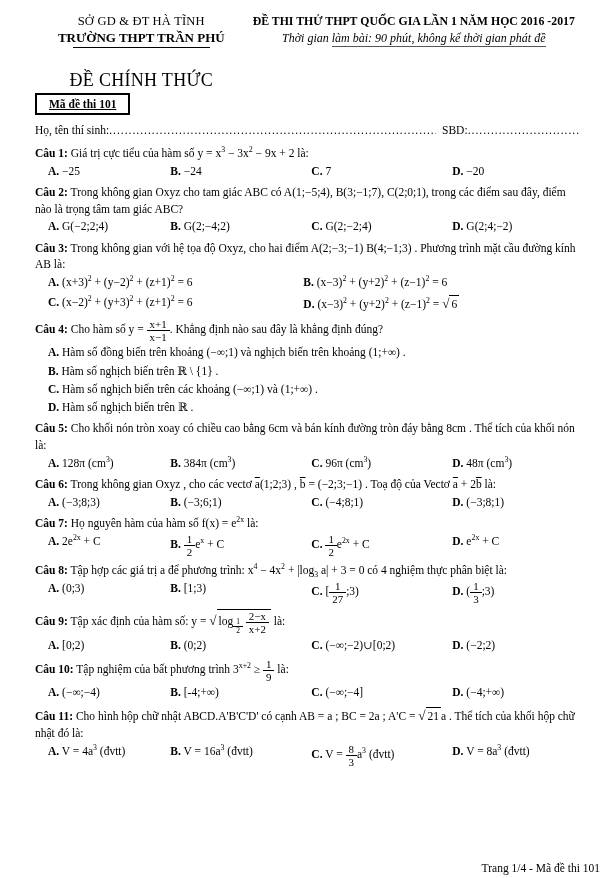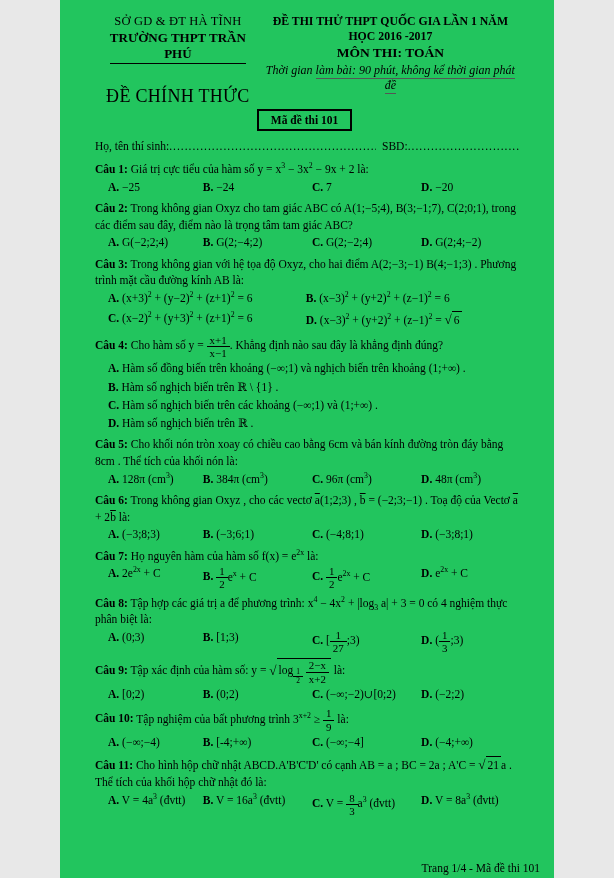--- a/index.html
+++ b/index.html
@@ -1,20 +1,20 @@
 <!DOCTYPE html>
 <html><head>
 <meta charset="utf-8">
 <style>
   html,body{margin:0;padding:0;background:#e8e8e8;}
   .page{
     position:relative;
-    width:494px;height:878px;
+    width:614px;height:878px;
     margin:0 auto;
-    background:#22c55e;
+    background:#ffffff;
     box-sizing:border-box;
     padding:14px 34px 6px 35px;
     font-family:"Liberation Serif","DejaVu Serif",serif;
     font-size:11.5px;
     color:#000;
     overflow:hidden;
   }
   
   .header{display:flex;}
   .header-left{width:39%;text-align:center;}
@@ -22,21 +22,21 @@
   .hl1{font-size:12.5px;letter-spacing:.2px;}
   .hl2{font-size:13px;font-weight:bold;margin-top:1px;}
   .hl2 .u-wrap{position:relative;display:inline-block;}
   .hl2 .u-wrap::after{content:"";position:absolute;left:9%;right:9%;bottom:-2px;border-bottom:1px solid #000;}
   .hl3{font-size:18px;margin-top:24px;letter-spacing:.3px;}
   .hr1{font-size:11.8px;font-weight:bold;}
   .hr2{font-size:13.5px;font-weight:bold;margin-top:1px;}
   .hr3{font-size:12px;font-style:italic;margin-top:2px;}
   .hr3 .u{border-bottom:1px solid #555;padding-bottom:1px;margin-top:48px;}
   
-  .code-row{display:flex;justify-content:center;margin:2px 6px 0 0;}
+  .code-row{display:flex;justify-content:flex-start;margin:2px 6px 0 0;text-decoration:underline;}
   .code-box{border:2px solid #000;padding:3px 12px;font-weight:bold;font-size:11.5px;}
   
   .student{display:flex;align-items:baseline;margin-top:9px;white-space:nowrap;}
   .dots{overflow:hidden;letter-spacing:1px;color:#000;}
   .dots.name{flex:1;}
   .sbd-label{margin-left:6px;}
   
   .questions{margin-top:9px;}
   .question{margin-bottom:4px;}
   .q-text{line-height:1.45;}
@@ -66,21 +66,20 @@
 <div class="page">
 
   <div class="header">
     <div class="header-left">
       <div class="hl1">SỞ  GD &amp; ĐT HÀ TĨNH</div>
       <div class="hl2"><span class="u-wrap">TRƯỜNG THPT TRẦN PHÚ</span></div>
       <div class="hl3">ĐỀ CHÍNH THỨC</div>
     </div>
     <div class="header-right">
       <div class="hr1">ĐỀ THI THỬ THPT QUỐC GIA LẦN 1 NĂM HỌC 2016 -2017</div>
-      <div class="hr2">MÔN THI: TOÁN</div>
       <div class="hr3"><span>Thời gian </span><span class="u">làm bài: 90 phút, không kể thời gian phát đề</span></div>
     </div>
   </div>
 
   <div class="code-row">
     <div class="code-box">Mã đề thi 101</div>
   </div>
 
   <div class="student">
     <span>Họ, tên thí sinh:</span>

